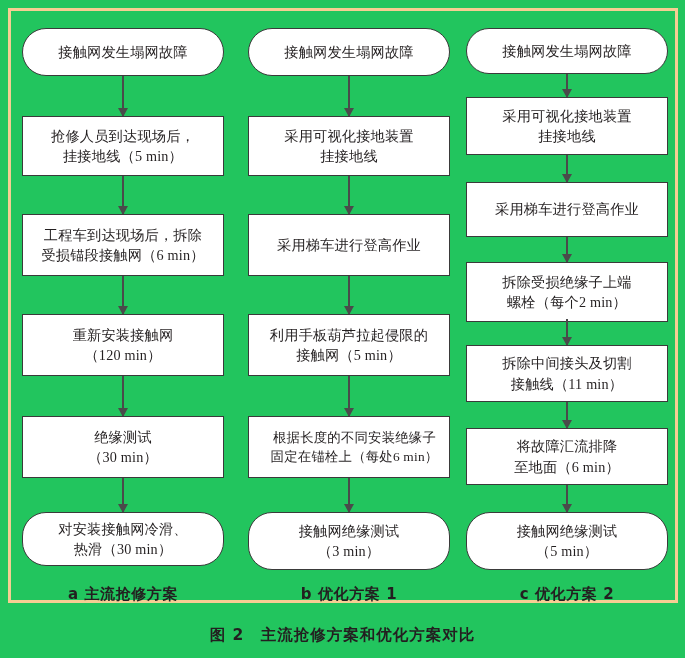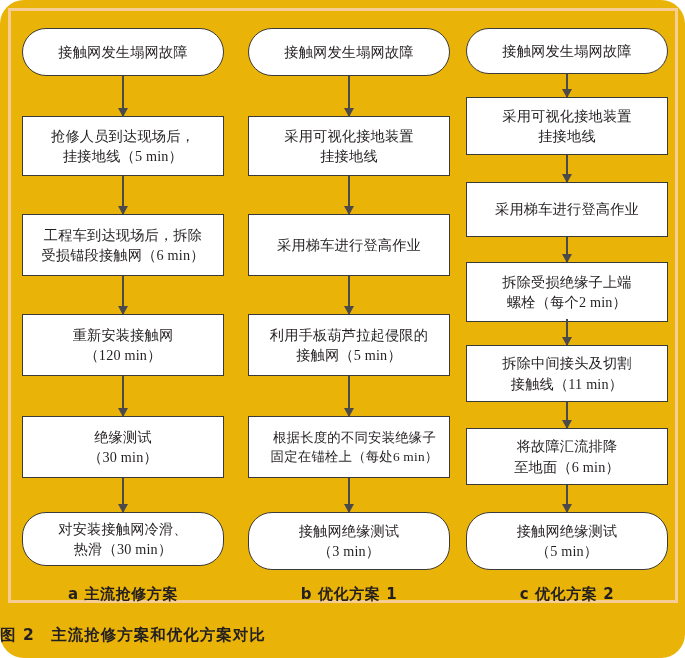--- a/index.html
+++ b/index.html
@@ -4,24 +4,23 @@
 <style>
   html, body {
     margin: 0;
     padding: 0;
     background: #ffffff;
   }
   #page {
     position: relative;
     width: 685px;
     height: 658px;
-    background: #eab308;
+    background: #22c55e;
     font-family: "Liberation Serif", "DejaVu Serif", serif;
     overflow: hidden;
-    border-radius: 24px;
   }
 
   
   .frame-line {
     position: absolute;
     background: #f6ce93;
   }
   #frame-top    { left: 8px;  top: 8px;   width: 670px; height: 3px; }
   #frame-left   { left: 8px;  top: 8px;   width: 3px;   height: 595px; }
   #frame-right  { left: 675px;top: 8px;   width: 3px;   height: 595px; }
@@ -92,20 +91,21 @@
     color: #231f20;
     letter-spacing: .6px;
   }
 
   
   #figure-caption {
     position: absolute;
     left: 0;
     top: 625px;
     width: 685px;
+    text-align: center;
     font-family: "DejaVu Sans", "Liberation Sans", sans-serif;
     font-size: 15.5px;
     font-weight: bold;
     color: #231f20;
     letter-spacing: 1px;
   }
 </style>
 </head>
 <body>
 

